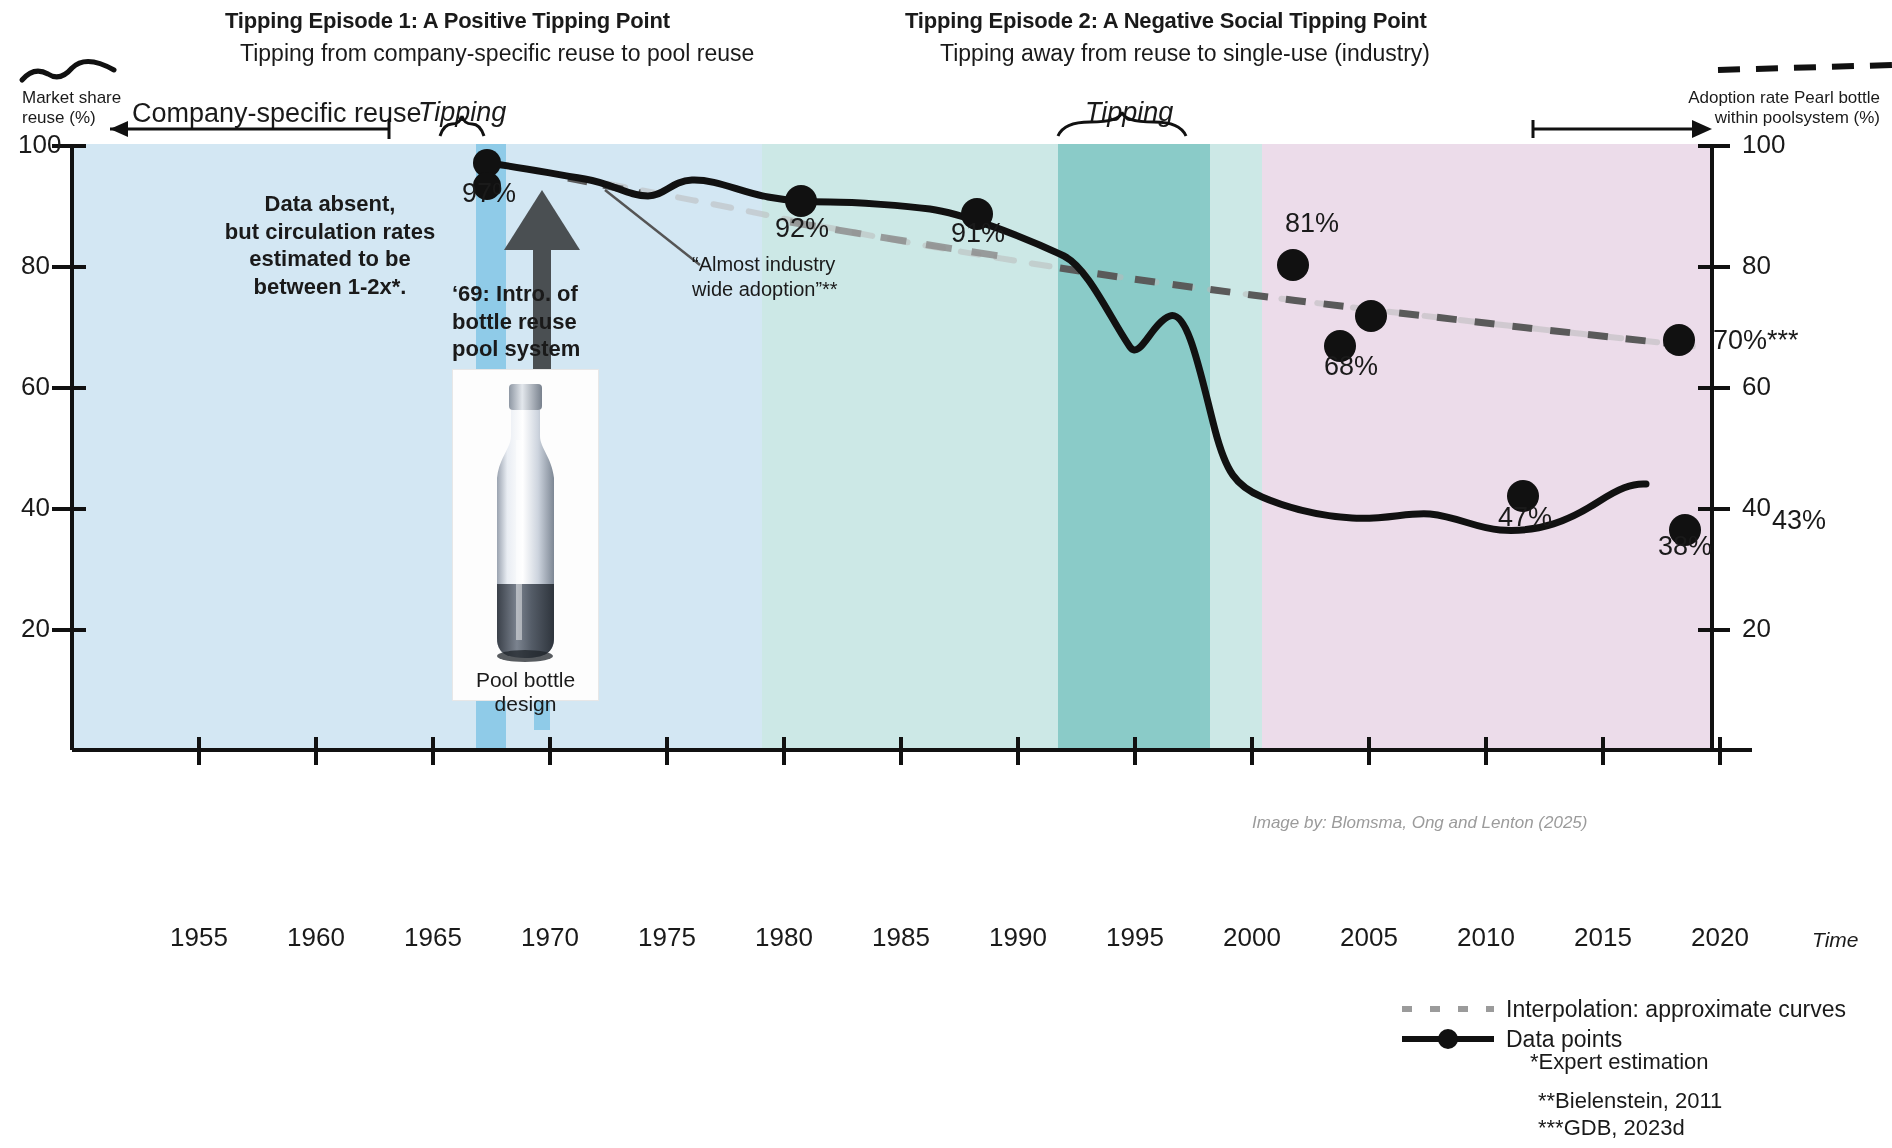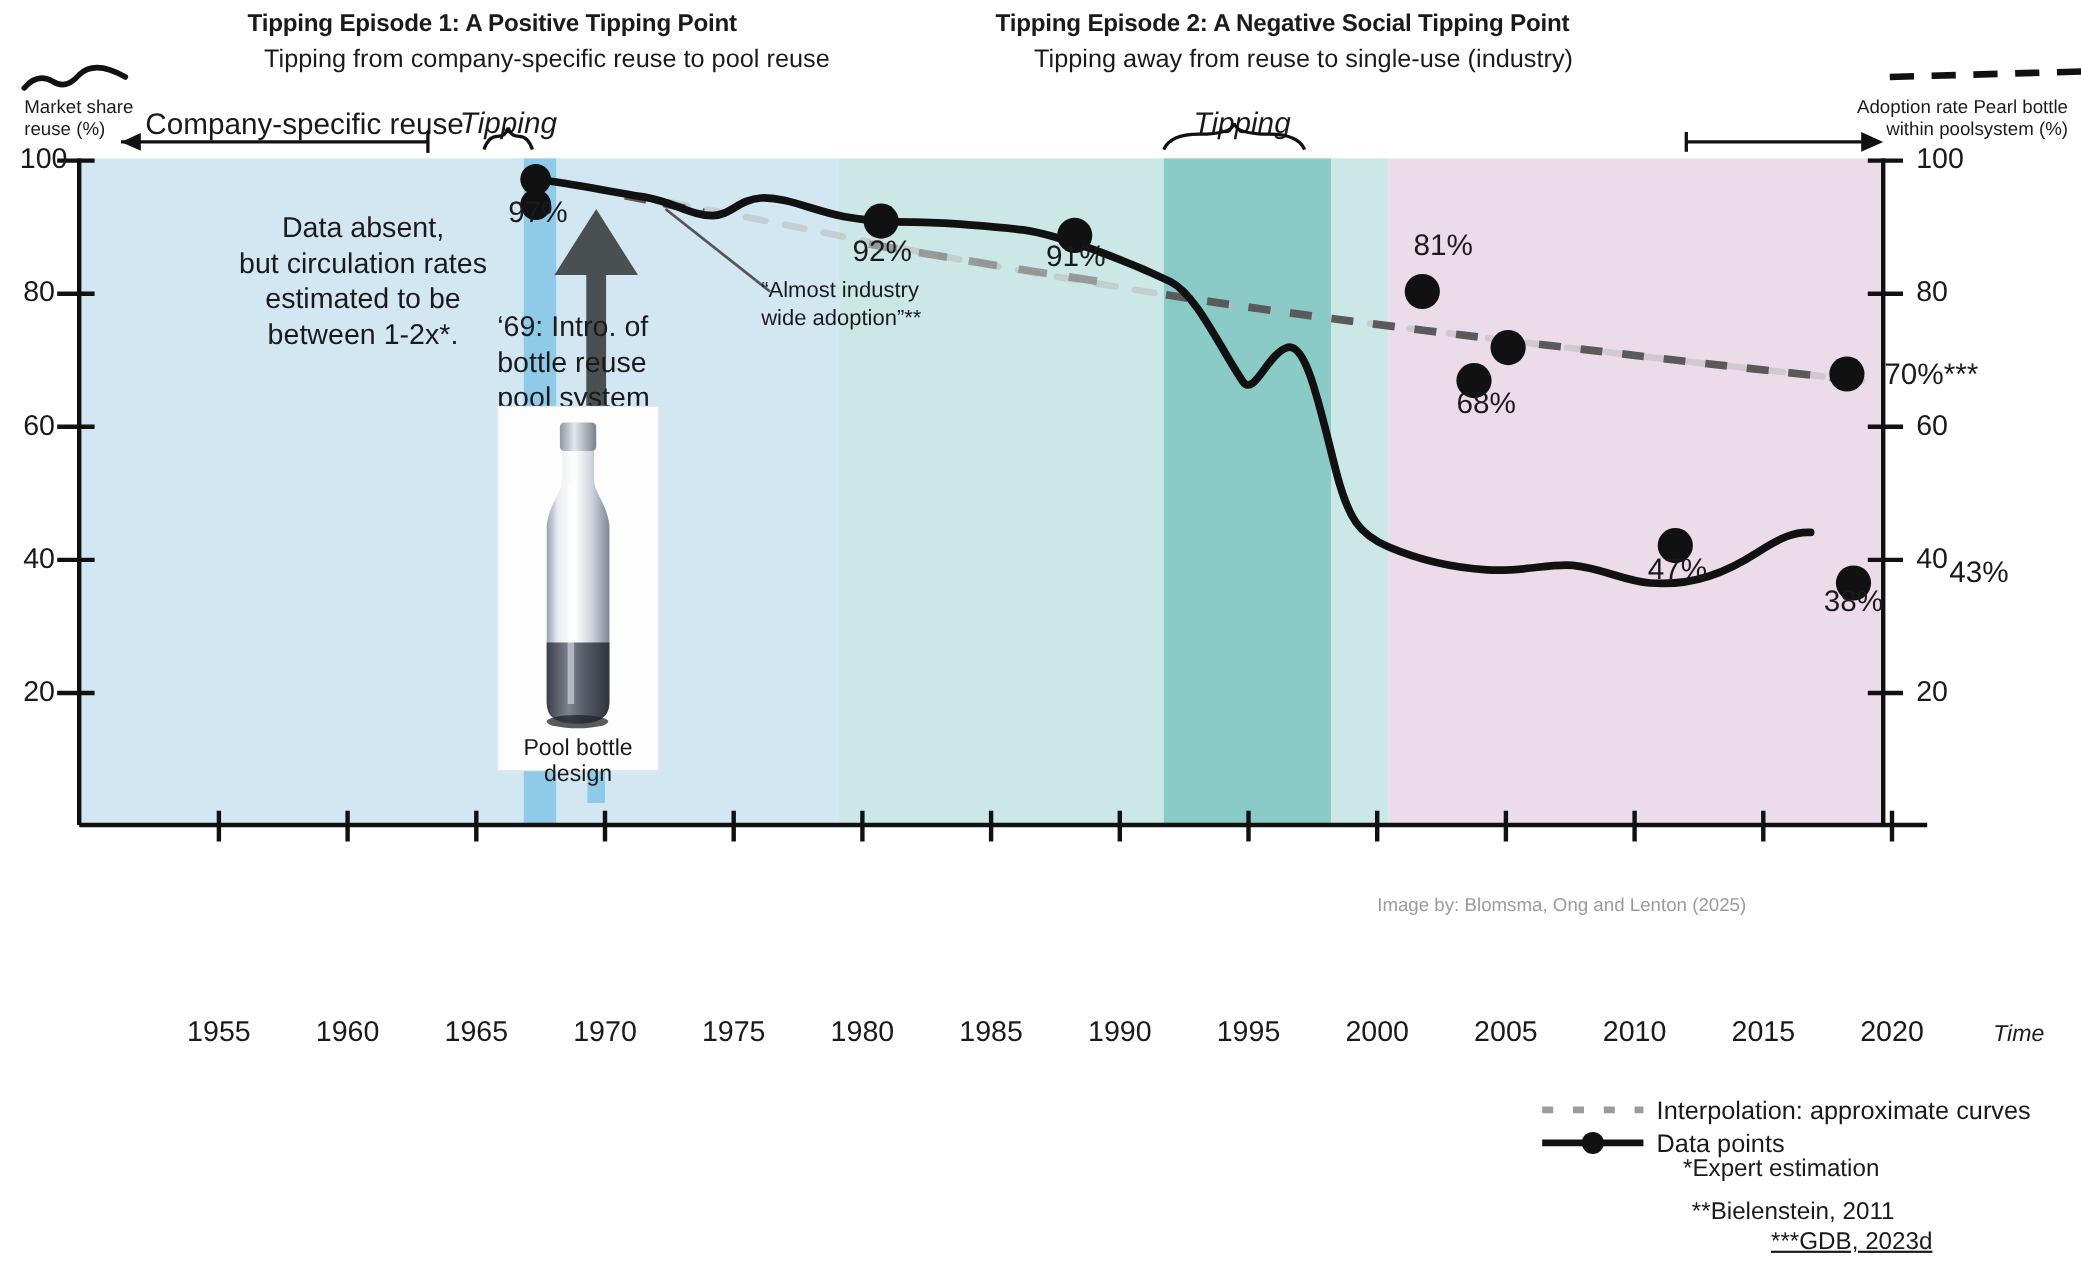--- a/index.html
+++ b/index.html
@@ -7,26 +7,26 @@
        font-family:"Liberation Sans","DejaVu Sans",sans-serif;color:#1a1a1a;overflow:hidden;}
   .abs{position:absolute;}
   .c{text-align:center;}
   #chart-svg{position:absolute;left:0;top:0;}
   .ep-title{font-weight:bold;font-size:22px;letter-spacing:-0.2px;white-space:nowrap;}
   .ep-sub{font-size:23px;white-space:nowrap;}
   .axis-cap{font-size:17px;line-height:1.15;}
   .tick-lbl{font-size:26px;}
   .band-lbl{font-size:27px;}
   .band-lbl.it{font-style:italic;}
-  .note{font-size:26px;line-height:1.25;text-align:center;}
+  .note{font-size:22px;line-height:1.25;text-align:center;font-weight:bold;}
   .pct{font-size:27px;}
   .callout{font-size:20px;line-height:1.25;}
   .legend-t{font-size:23px;white-space:nowrap;}
   .foot{font-size:22px;white-space:nowrap;}
-  .credit{font-size:17px;color:#9b9b9b;white-space:nowrap;}
+  .credit{font-size:17px;font-style:italic;color:#9b9b9b;white-space:nowrap;}
   .timeword{font-size:21px;font-style:italic;}
   .bottle-cap{font-size:21px;}
   .emerg{font-size:28px;white-space:nowrap;}
 </style>
 </head>
 <body>
 
 <div class="abs ep-title" style="left:225px;top:8px;">Tipping Episode 1: A Positive Tipping Point</div>
 <div class="abs ep-sub" style="left:240px;top:40px;">Tipping from company-specific reuse to pool reuse</div>
 
@@ -265,13 +265,13 @@
     <svg width="96" height="22">
       <line x1="2" y1="11" x2="94" y2="11" stroke="#111" stroke-width="6"></line>
       <circle cx="48" cy="11" r="10" fill="#111"></circle>
     </svg>
     <span class="legend-t">Data points</span>
   </div>
 </div>
 
 <div class="abs foot" style="left:1530px;top:1049px;">*Expert estimation</div>
 <div class="abs foot" style="left:1538px;top:1088px;">**Bielenstein, 2011</div>
-<div class="abs foot" style="left:1610px;top:1115px;text-decoration:underline;">***GDB, 2023d</div>
+<div class="abs foot" style="left:1538px;top:1115px;">***GDB, 2023d</div>
 
 </body></html>

